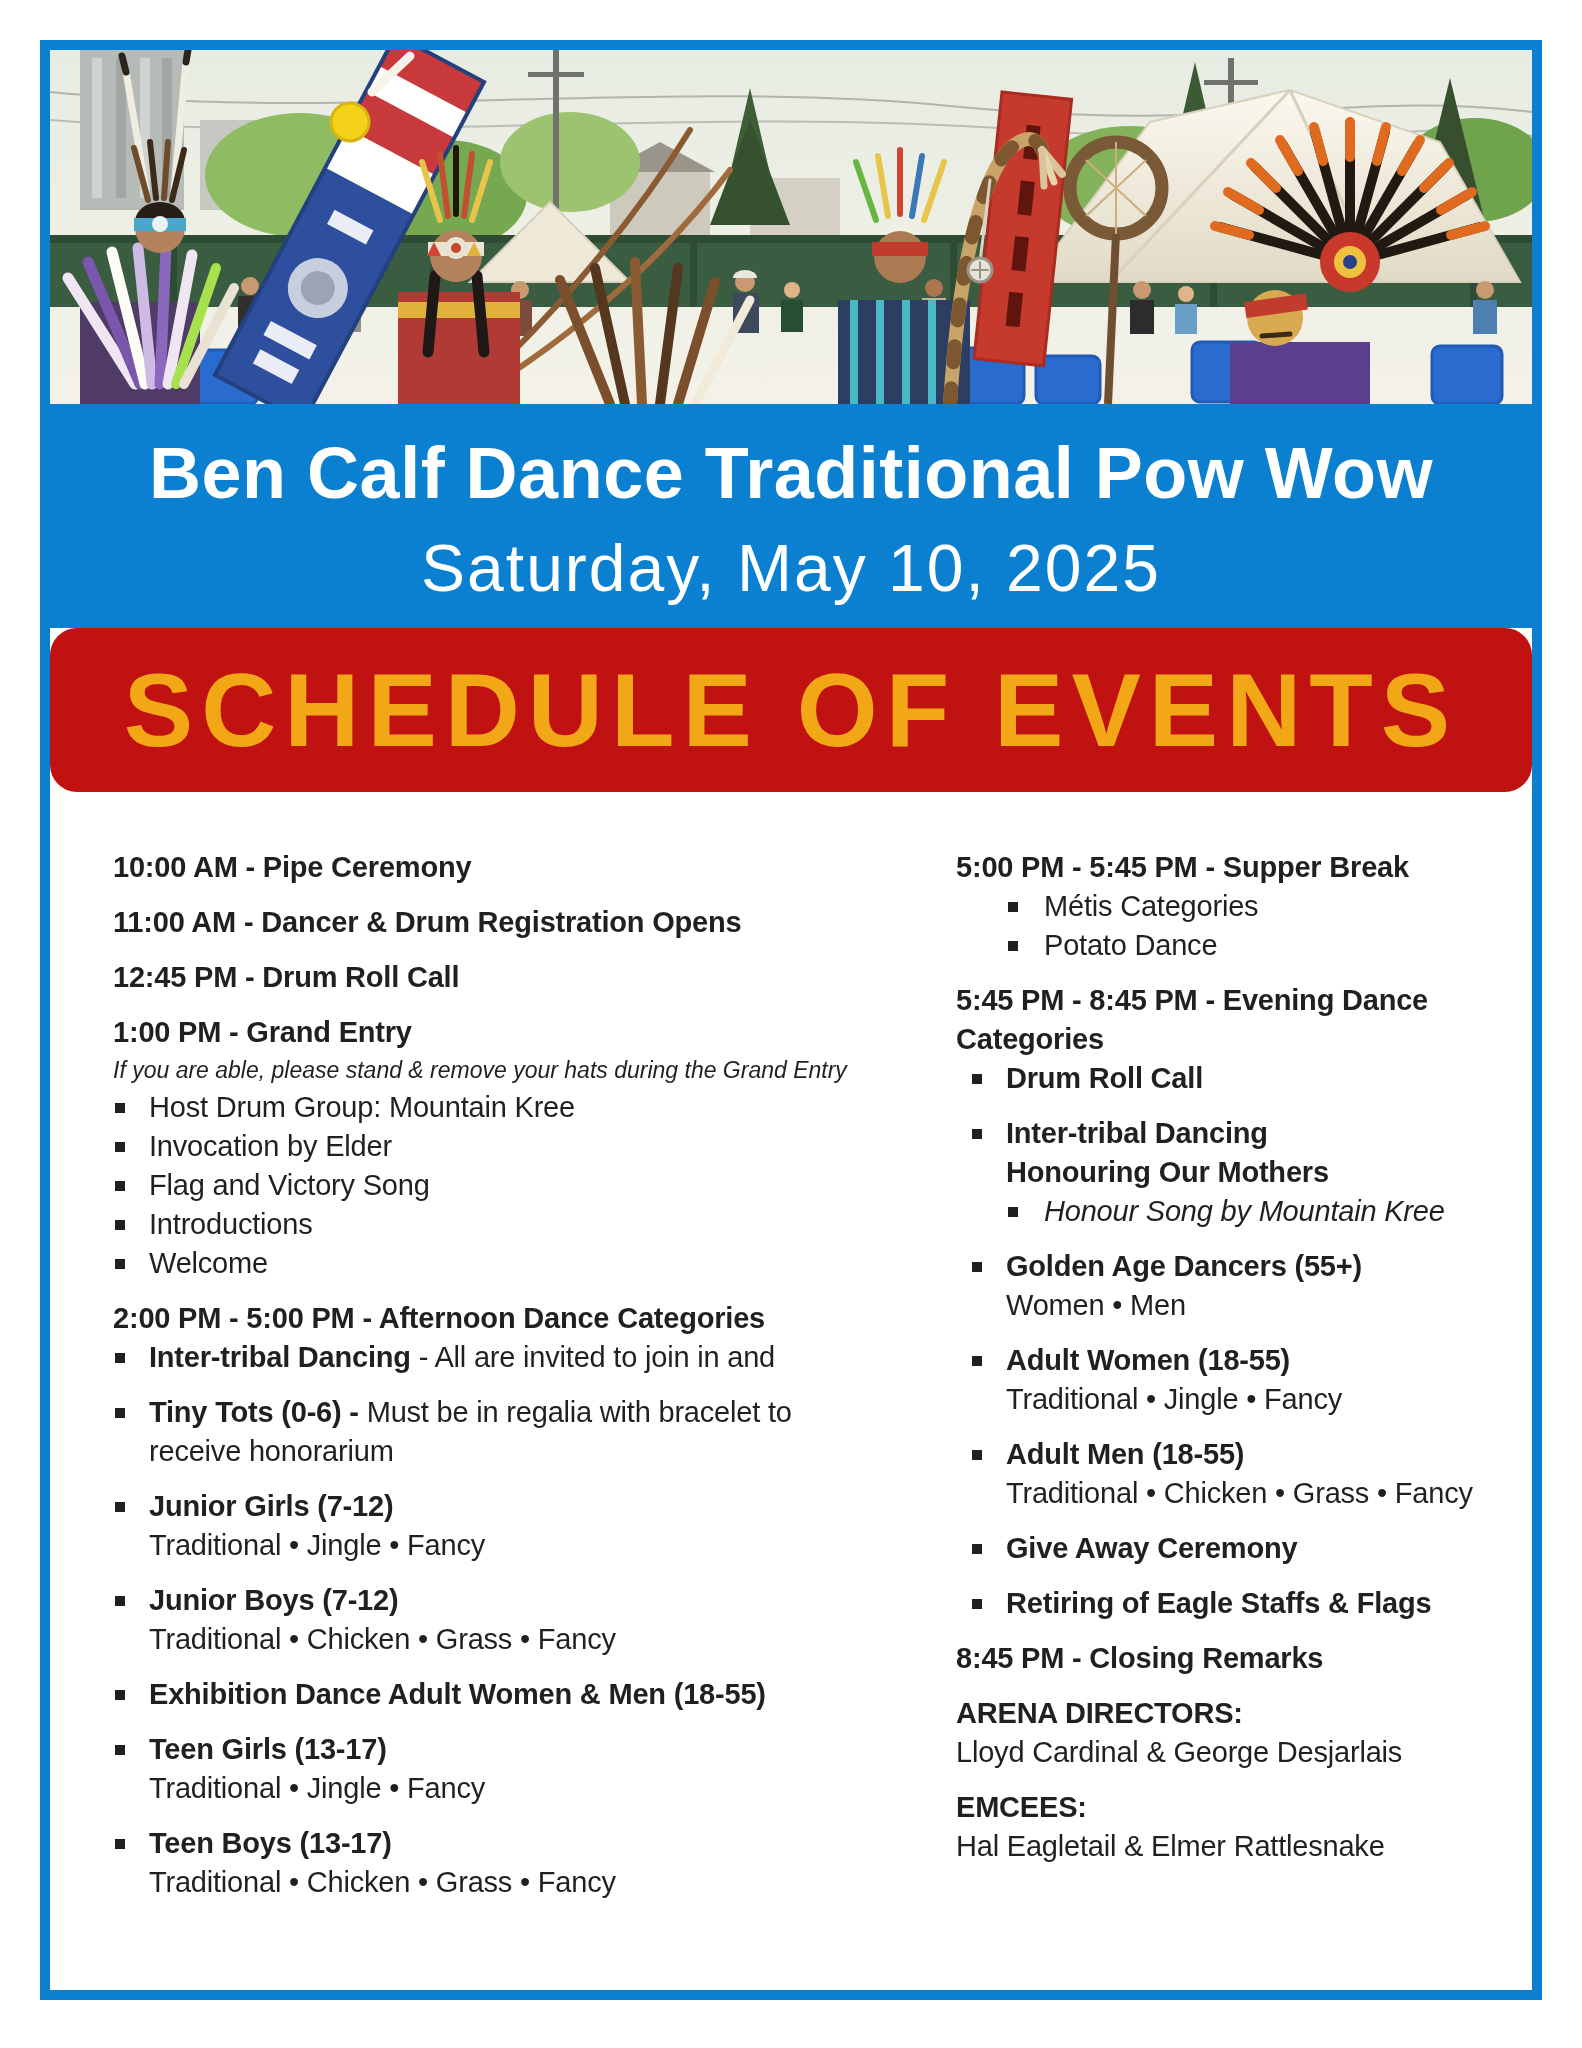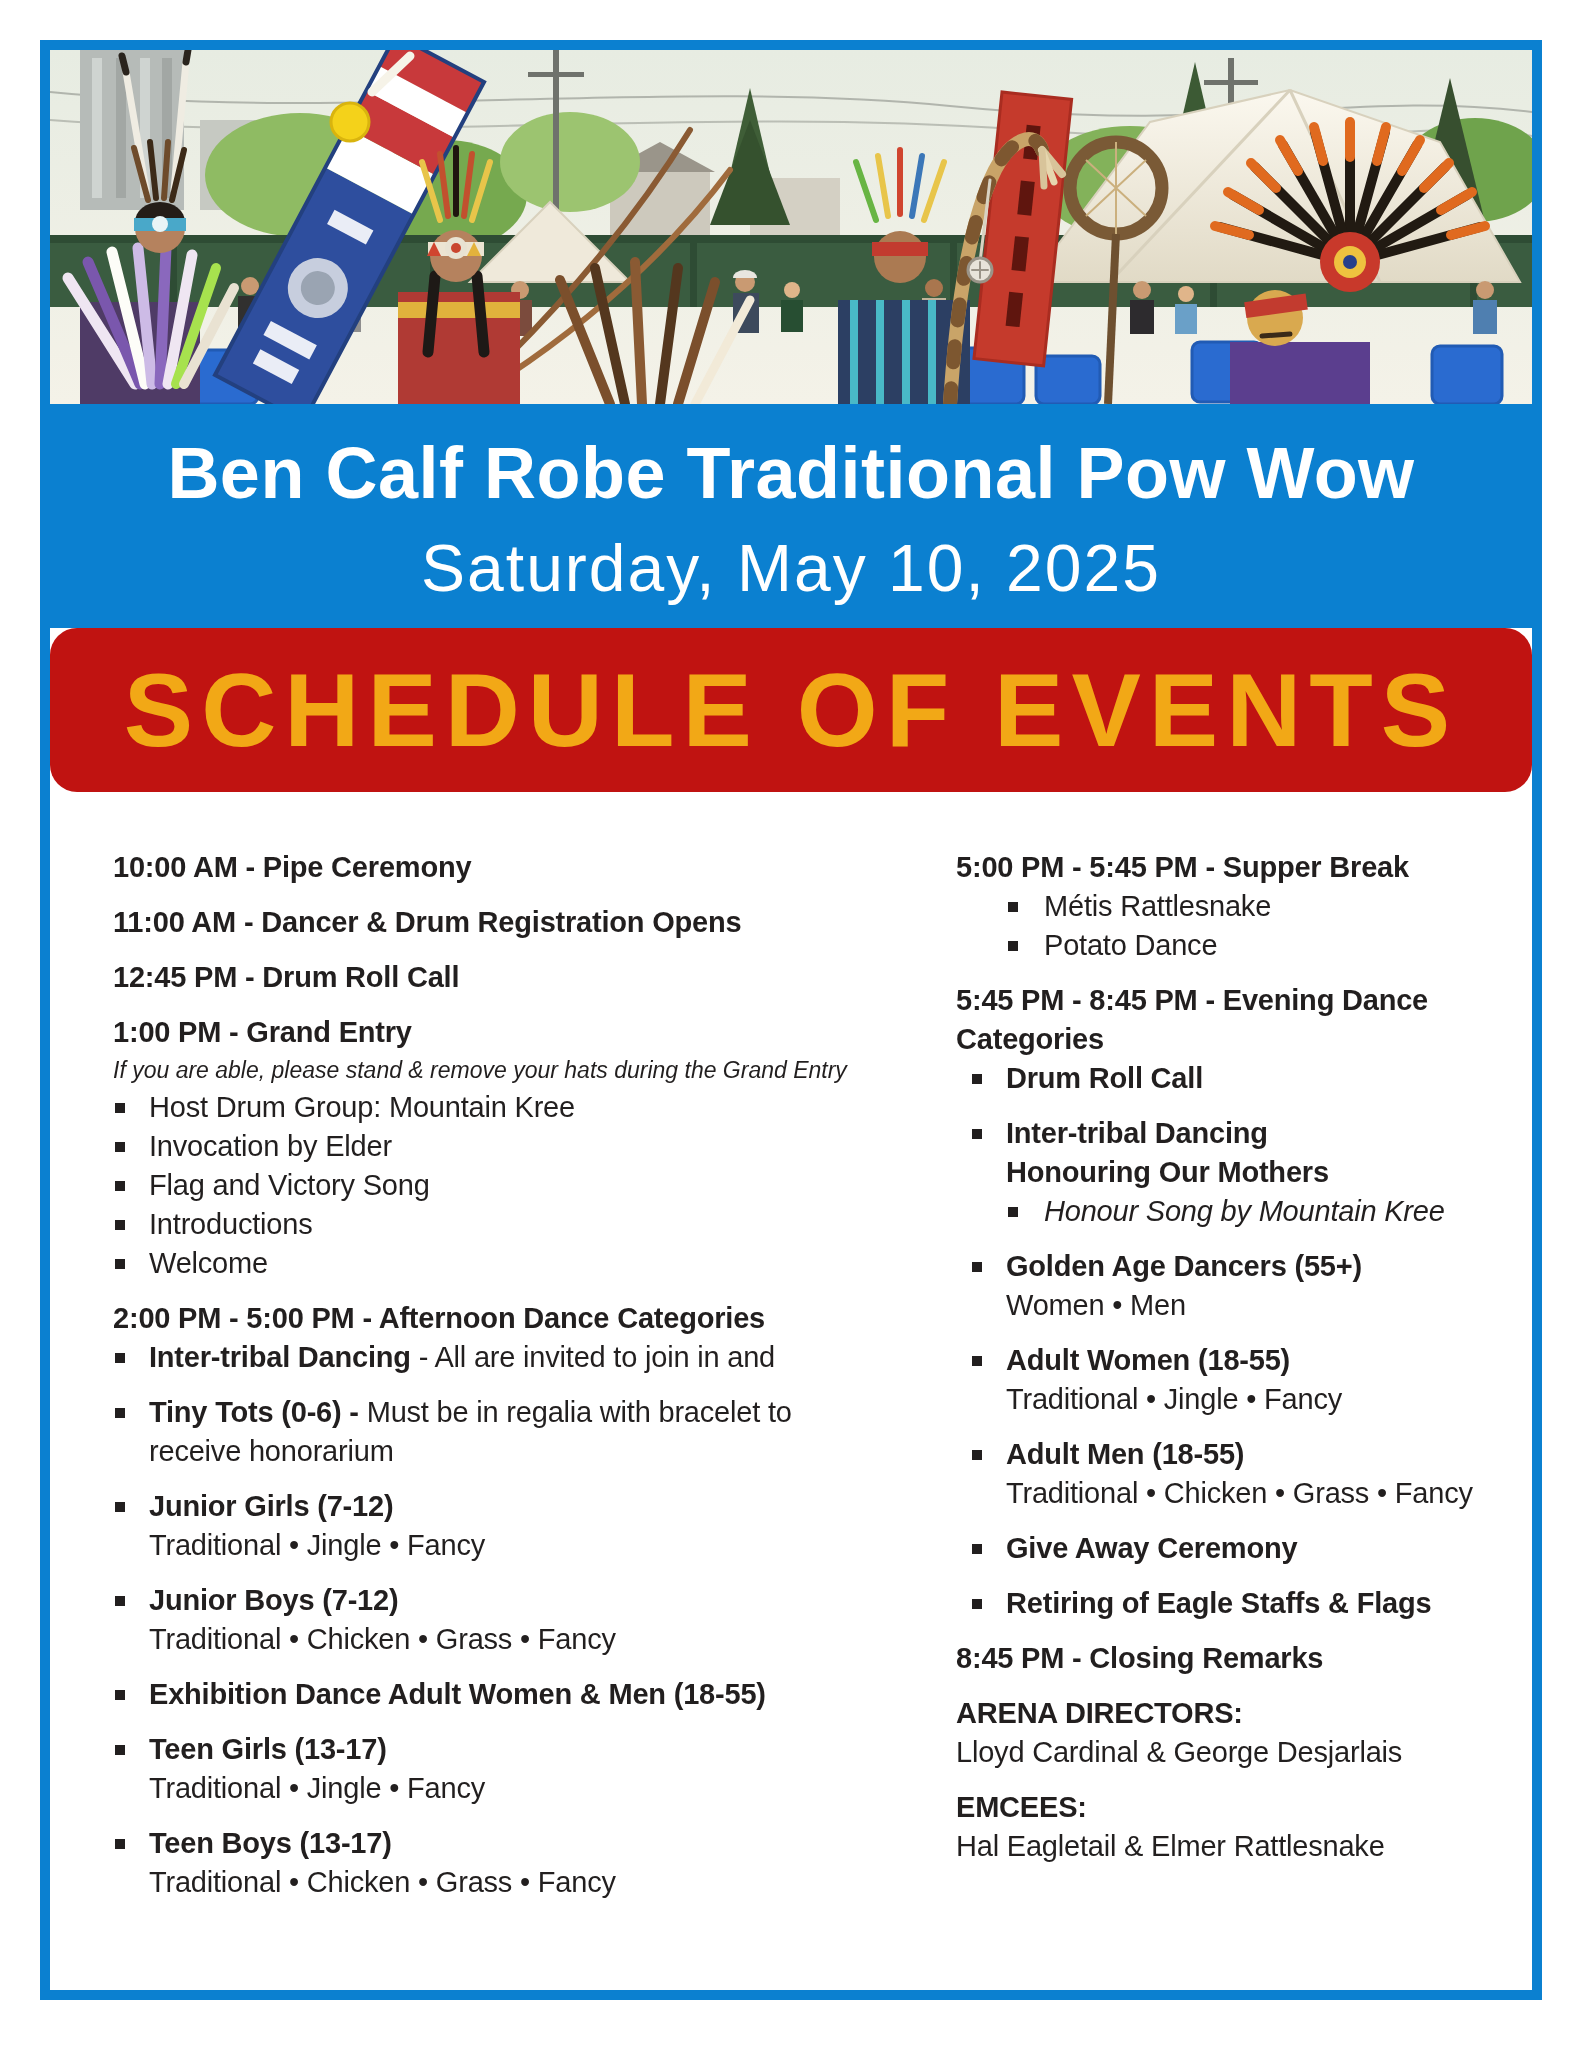--- a/index.html
+++ b/index.html
@@ -292,21 +292,21 @@
       <rect x="1180" y="292" width="140" height="62" fill="#5b3e8e"></rect>
       <circle cx="1225" cy="268" r="28" fill="#d9a94f"></circle>
       <g transform="rotate(-8 1225 256)">
           <rect x="1195" y="248" width="62" height="16" fill="#c23b2f"></rect>
         </g>
       <line x1="1212" y1="286" x2="1240" y2="284" stroke="#3a2a18" stroke-width="5" stroke-linecap="round"></line>
     </svg>
   </div>
 
   <div class="titleband">
-    <div class="title">Ben Calf Robe Traditional Pow Wow</div>
+    <div class="title">Ben Calf Dance Traditional Pow Wow</div>
     <div class="date">Saturday, May 10, 2025</div>
   </div>
 
   <div class="redband">
     <span class="bannertext">SCHEDULE OF EVENTS</span>
   </div>
 
   <div class="schedule">
     <div class="col col-left" id="col-left">
         <div class="item">
@@ -380,21 +380,21 @@
           <div class="line"><span class="b">Teen Boys (13-17)</span></div>
           <div class="line"><span>Traditional • Chicken • Grass • Fancy</span></div>
         </div>
       </div>
     <div class="col col-right" id="col-right">
         <div class="item">
           <div class="line"><span class="b">5:00 PM - 5:45 PM - Supper Break</span></div>
         </div>
         <div class="item bullet tight ind1">
           <span class="marker"></span>
-          <div class="line"><span>Métis Rattlesnake</span></div>
+          <div class="line"><span>Métis Categories</span></div>
         </div>
         <div class="item bullet tight ind1">
           <span class="marker"></span>
           <div class="line"><span>Potato Dance</span></div>
         </div>
         <div class="item">
           <div class="line"><span class="b">5:45 PM - 8:45 PM - Evening Dance</span></div>
           <div class="line"><span class="b">Categories</span></div>
         </div>
         <div class="item bullet tight">

